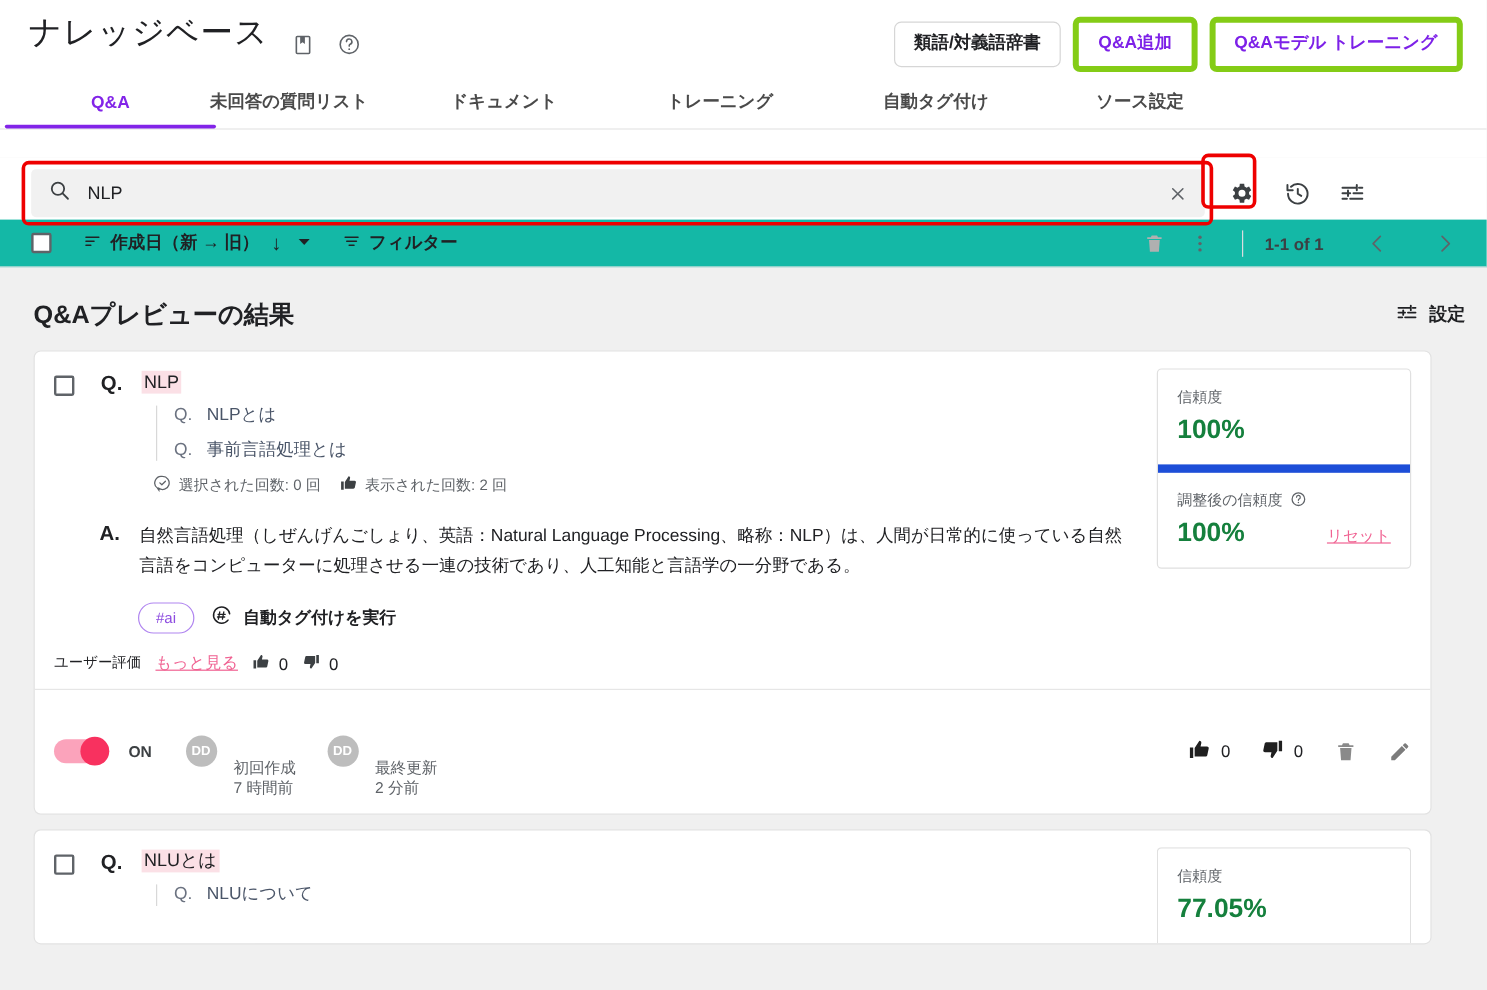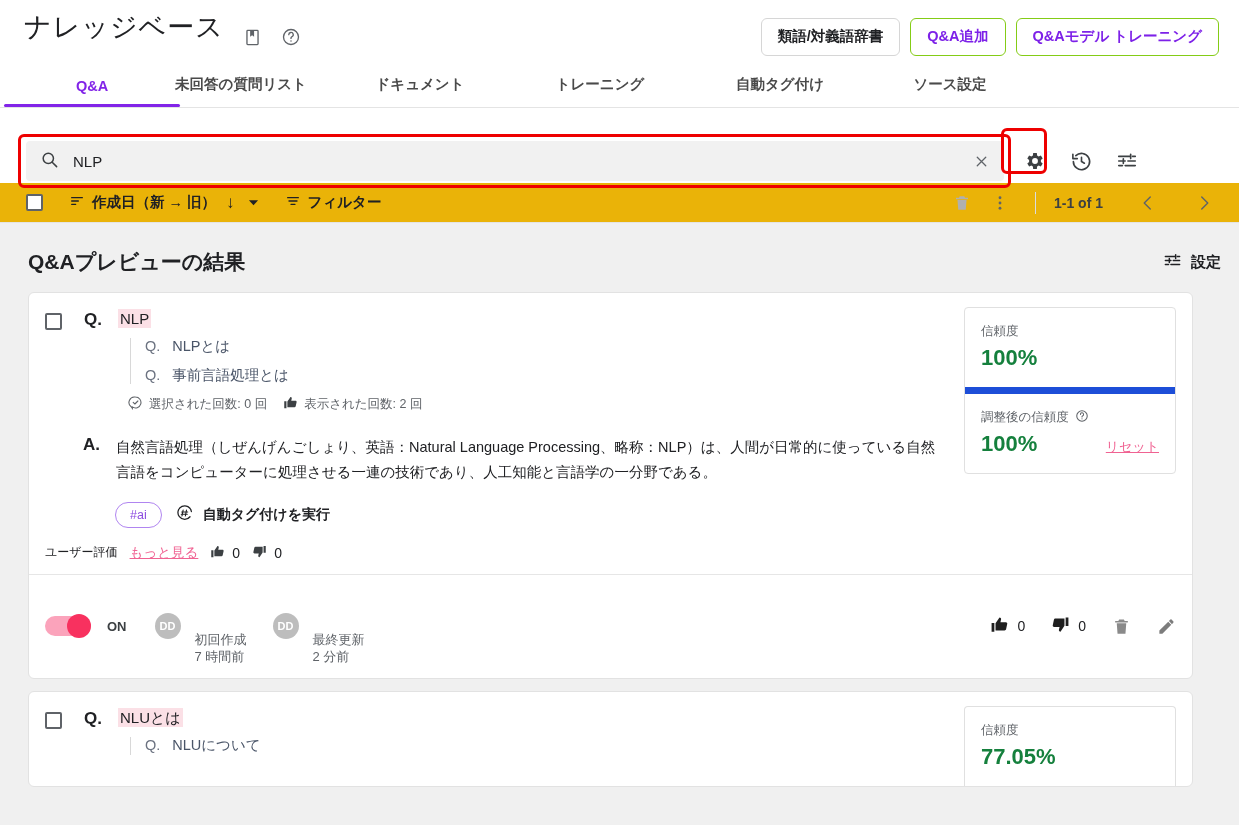--- a/index.html
+++ b/index.html
@@ -39,21 +39,21 @@
   .header-actions {
     margin-left: auto; display: flex; align-items: center; gap: 10px;
   }
   .btn {
     border-radius: 6px; background: #fff;
     font-size: 14.5px; font-weight: 700;
     padding: 9px 16px; cursor: pointer; white-space: nowrap;
     line-height: 1.2;
   }
   .btn-outline-gray { border: 1px solid #d6d6d6; color: #202124; }
-  .btn-outline-purple { border: 1px solid #84cc16; color: #7d21e8; }
+  .btn-outline-purple { border: 5px solid #84cc16; color: #7d21e8; }
 
   
   .tabs {
     display: flex; align-items: flex-end;
     height: 48px; padding-left: 32px;
     border-bottom: 1px solid #e4e4e4;
     position: relative;
   }
   .tab {
     font-size: 14.5px; font-weight: 700; color: #4a4a4a;
@@ -106,21 +106,21 @@
   .sq-btn {
     width: 46px; height: 44px; display: flex;
     align-items: center; justify-content: center;
     cursor: pointer; position: relative; color: #3c4043;
   }
 
   
   .toolbar {
     display: flex; align-items: center;
     height: 40px; padding: 0 18px 0 26px;
-    background: #eab308;
+    background: #14b8a6;
     border-bottom: 1px solid #e4e4e4;
   }
   .cbox {
     width: 17px; height: 17px; border: 2px solid #5f6368;
     border-radius: 2px; background: #fff; cursor: pointer;
     flex: 0 0 auto;
   }
   .tb-item {
     display: flex; align-items: center; gap: 7px;
     font-size: 14.5px; font-weight: 700; color: #202124;

